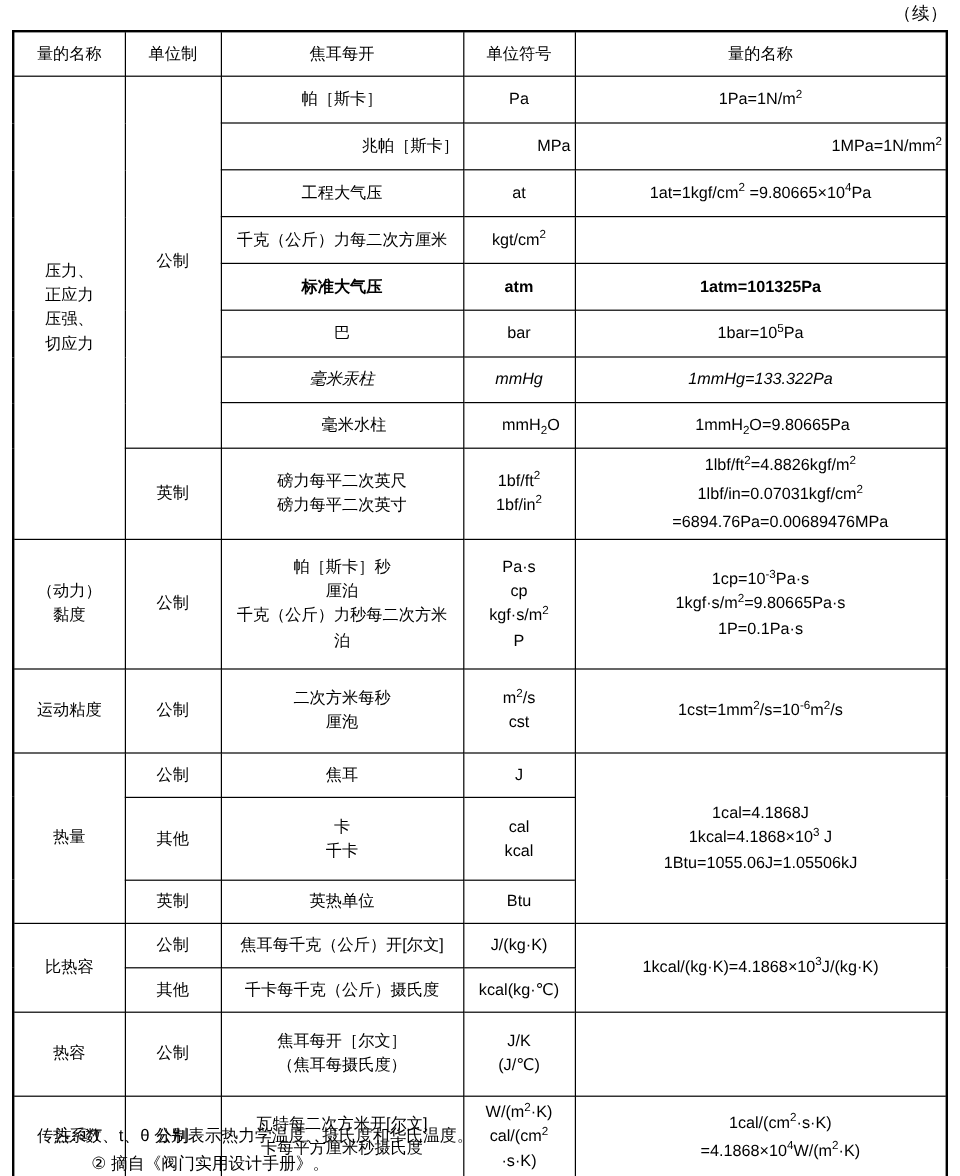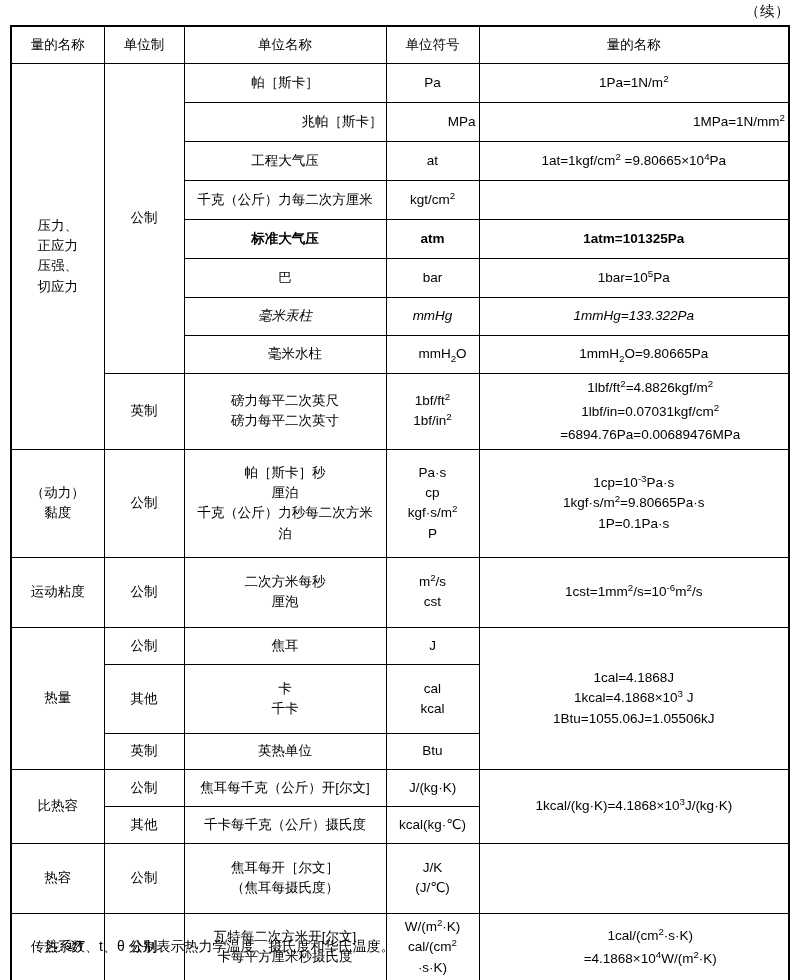--- a/index.html
+++ b/index.html
@@ -101,21 +101,21 @@
       <col class="c1">
           <col class="c2">
           <col class="c3">
           <col class="c4">
           <col class="c5">
     </colgroup>
     <thead>
       <tr>
         <td>量的名称</td>
         <td>单位制</td>
-        <td>单位名称</td>
+        <td>焦耳每开</td>
         <td>单位符号</td>
         <td>量的名称</td>
       </tr>
     </thead>
     <tbody>
 
       <tr class="h-pa">
         <td class="qty" rowspan="9">
           <span class="ln">压力、</span>
               <span class="ln">正应力</span>
@@ -291,15 +291,16 @@
           <span class="ln nowrap">=4.1868×10<sup>4</sup>W/(m<sup>2</sup>·K)</span>
         </td>
       </tr>
 
     </tbody>
   </table>
   </div>
 
   <div class="note">
     <span>注:</span><span>①T、t、θ 分别表示热力学温度、摄氏度和华氏温度。</span>
+    <span class="l2">② 摘自《阀门实用设计手册》。</span>
   </div>
 
 </div>
 
 </body></html>

